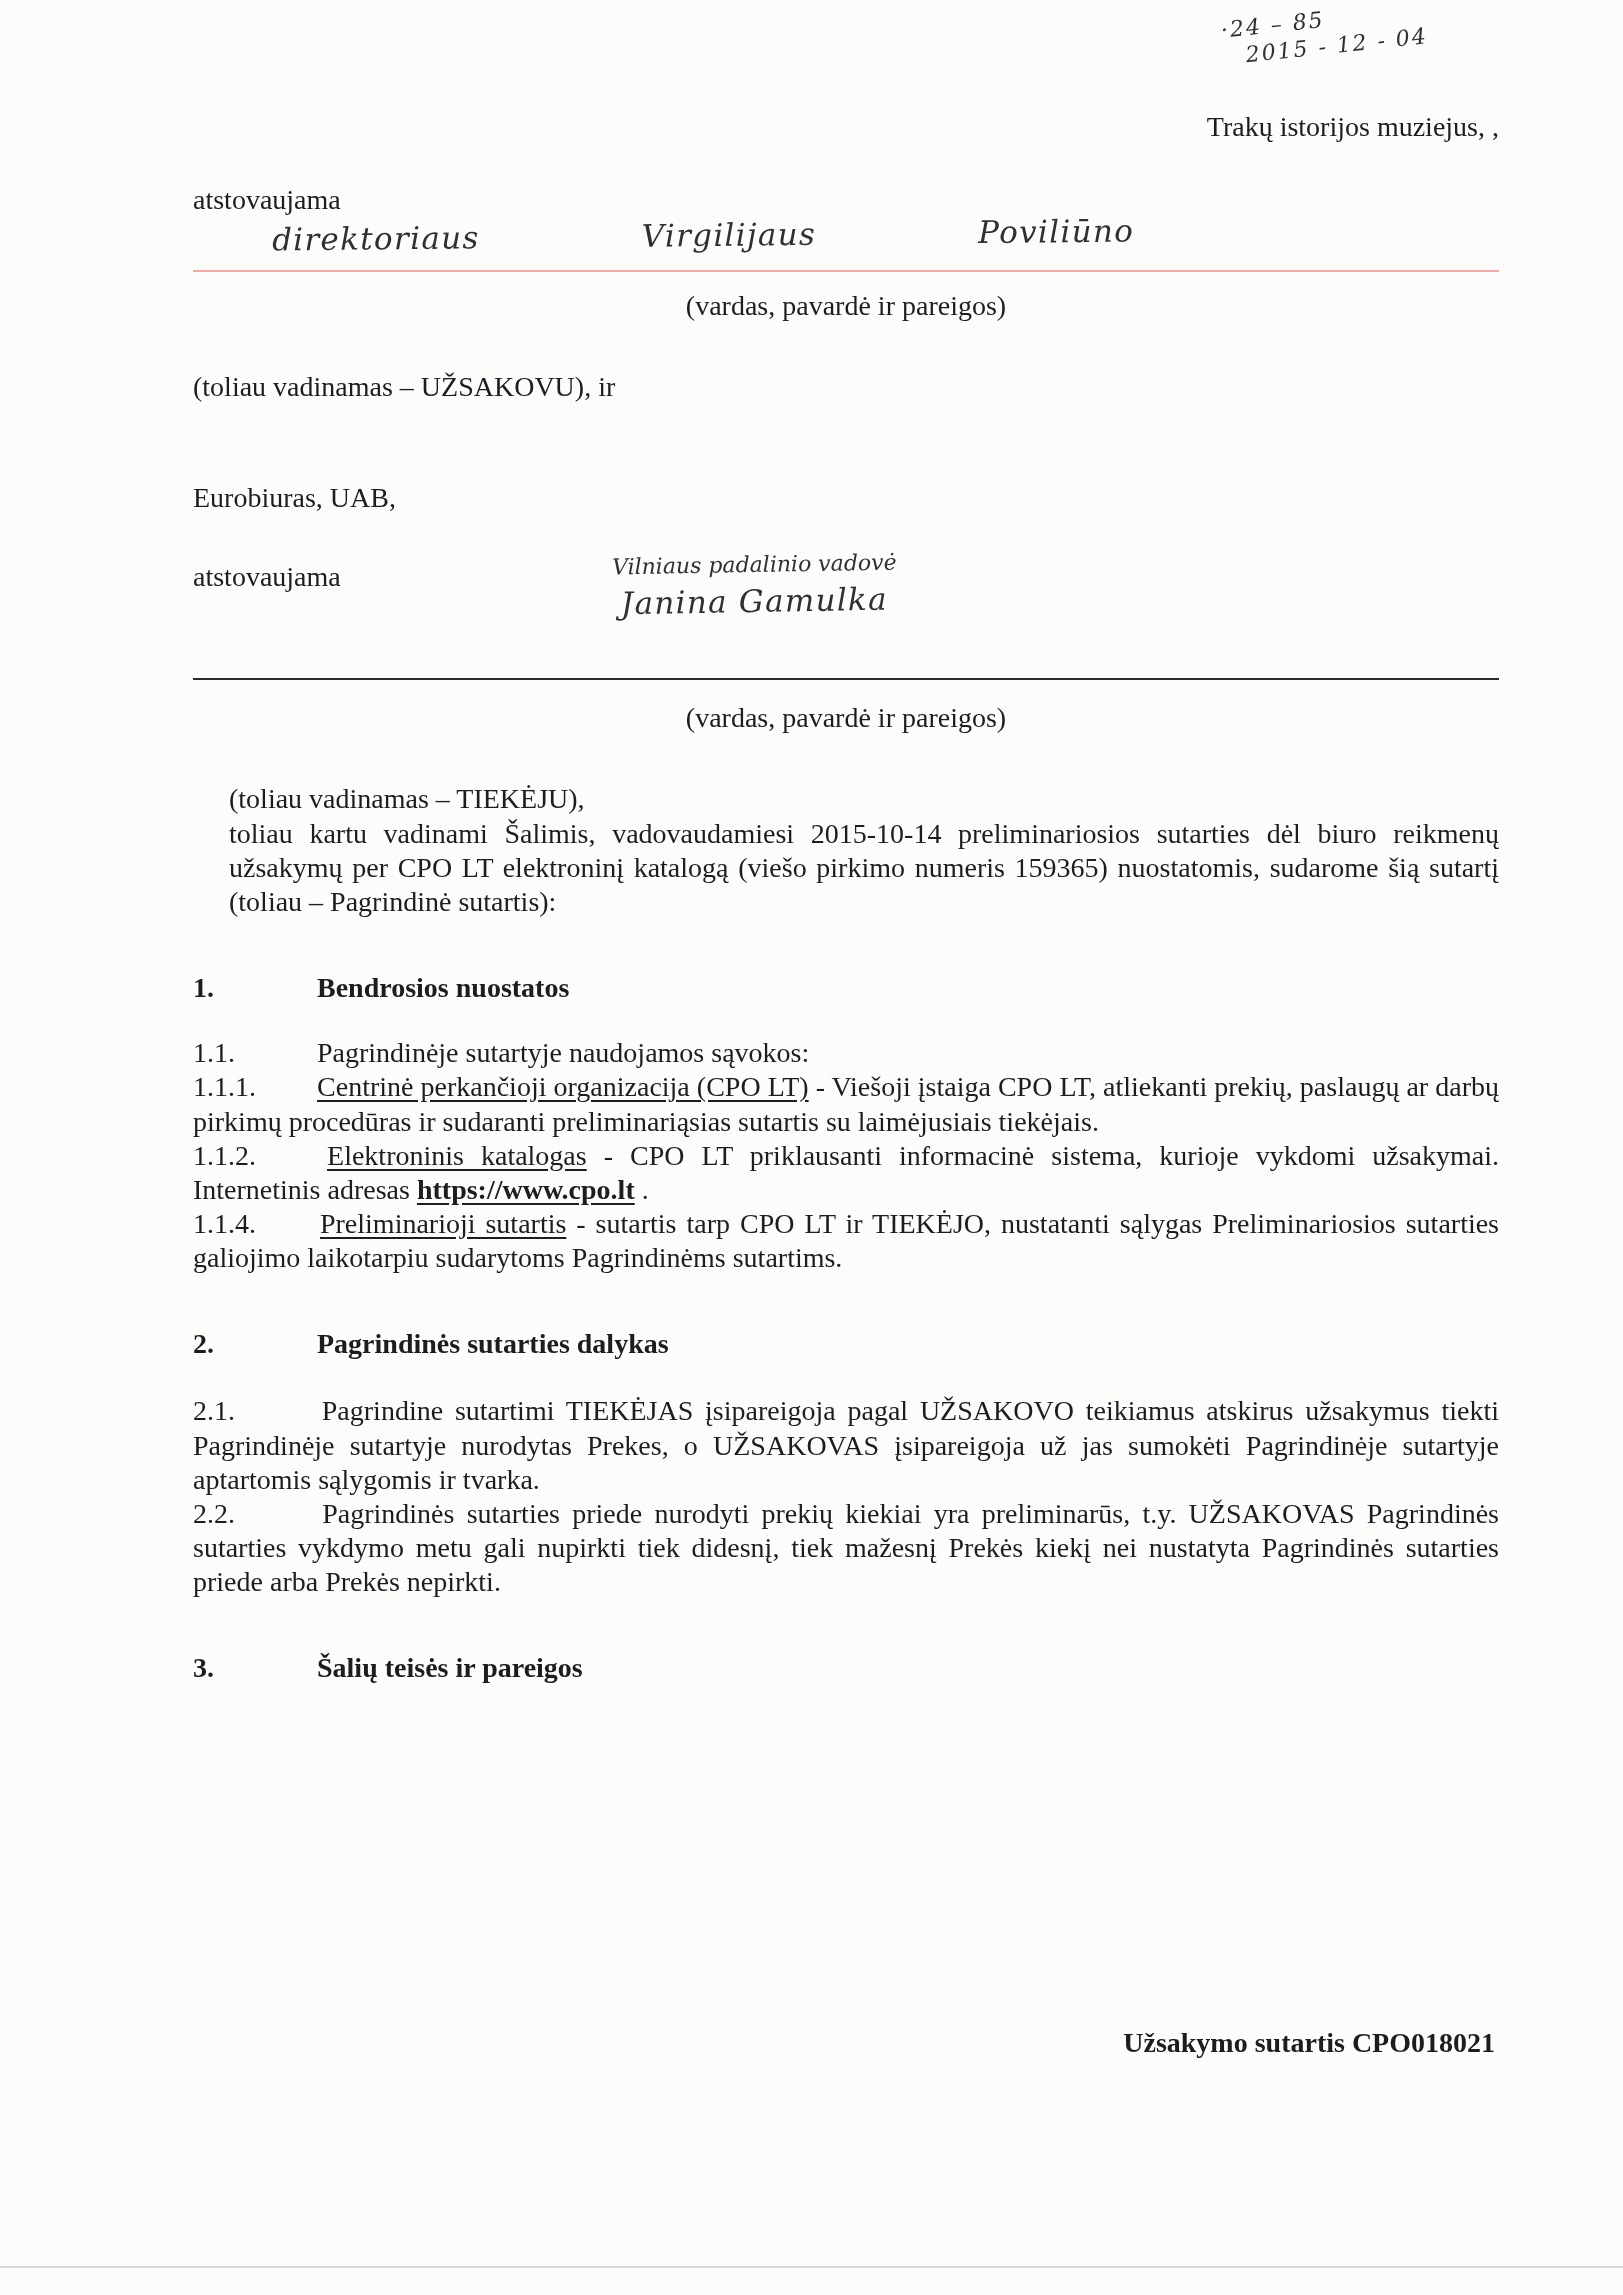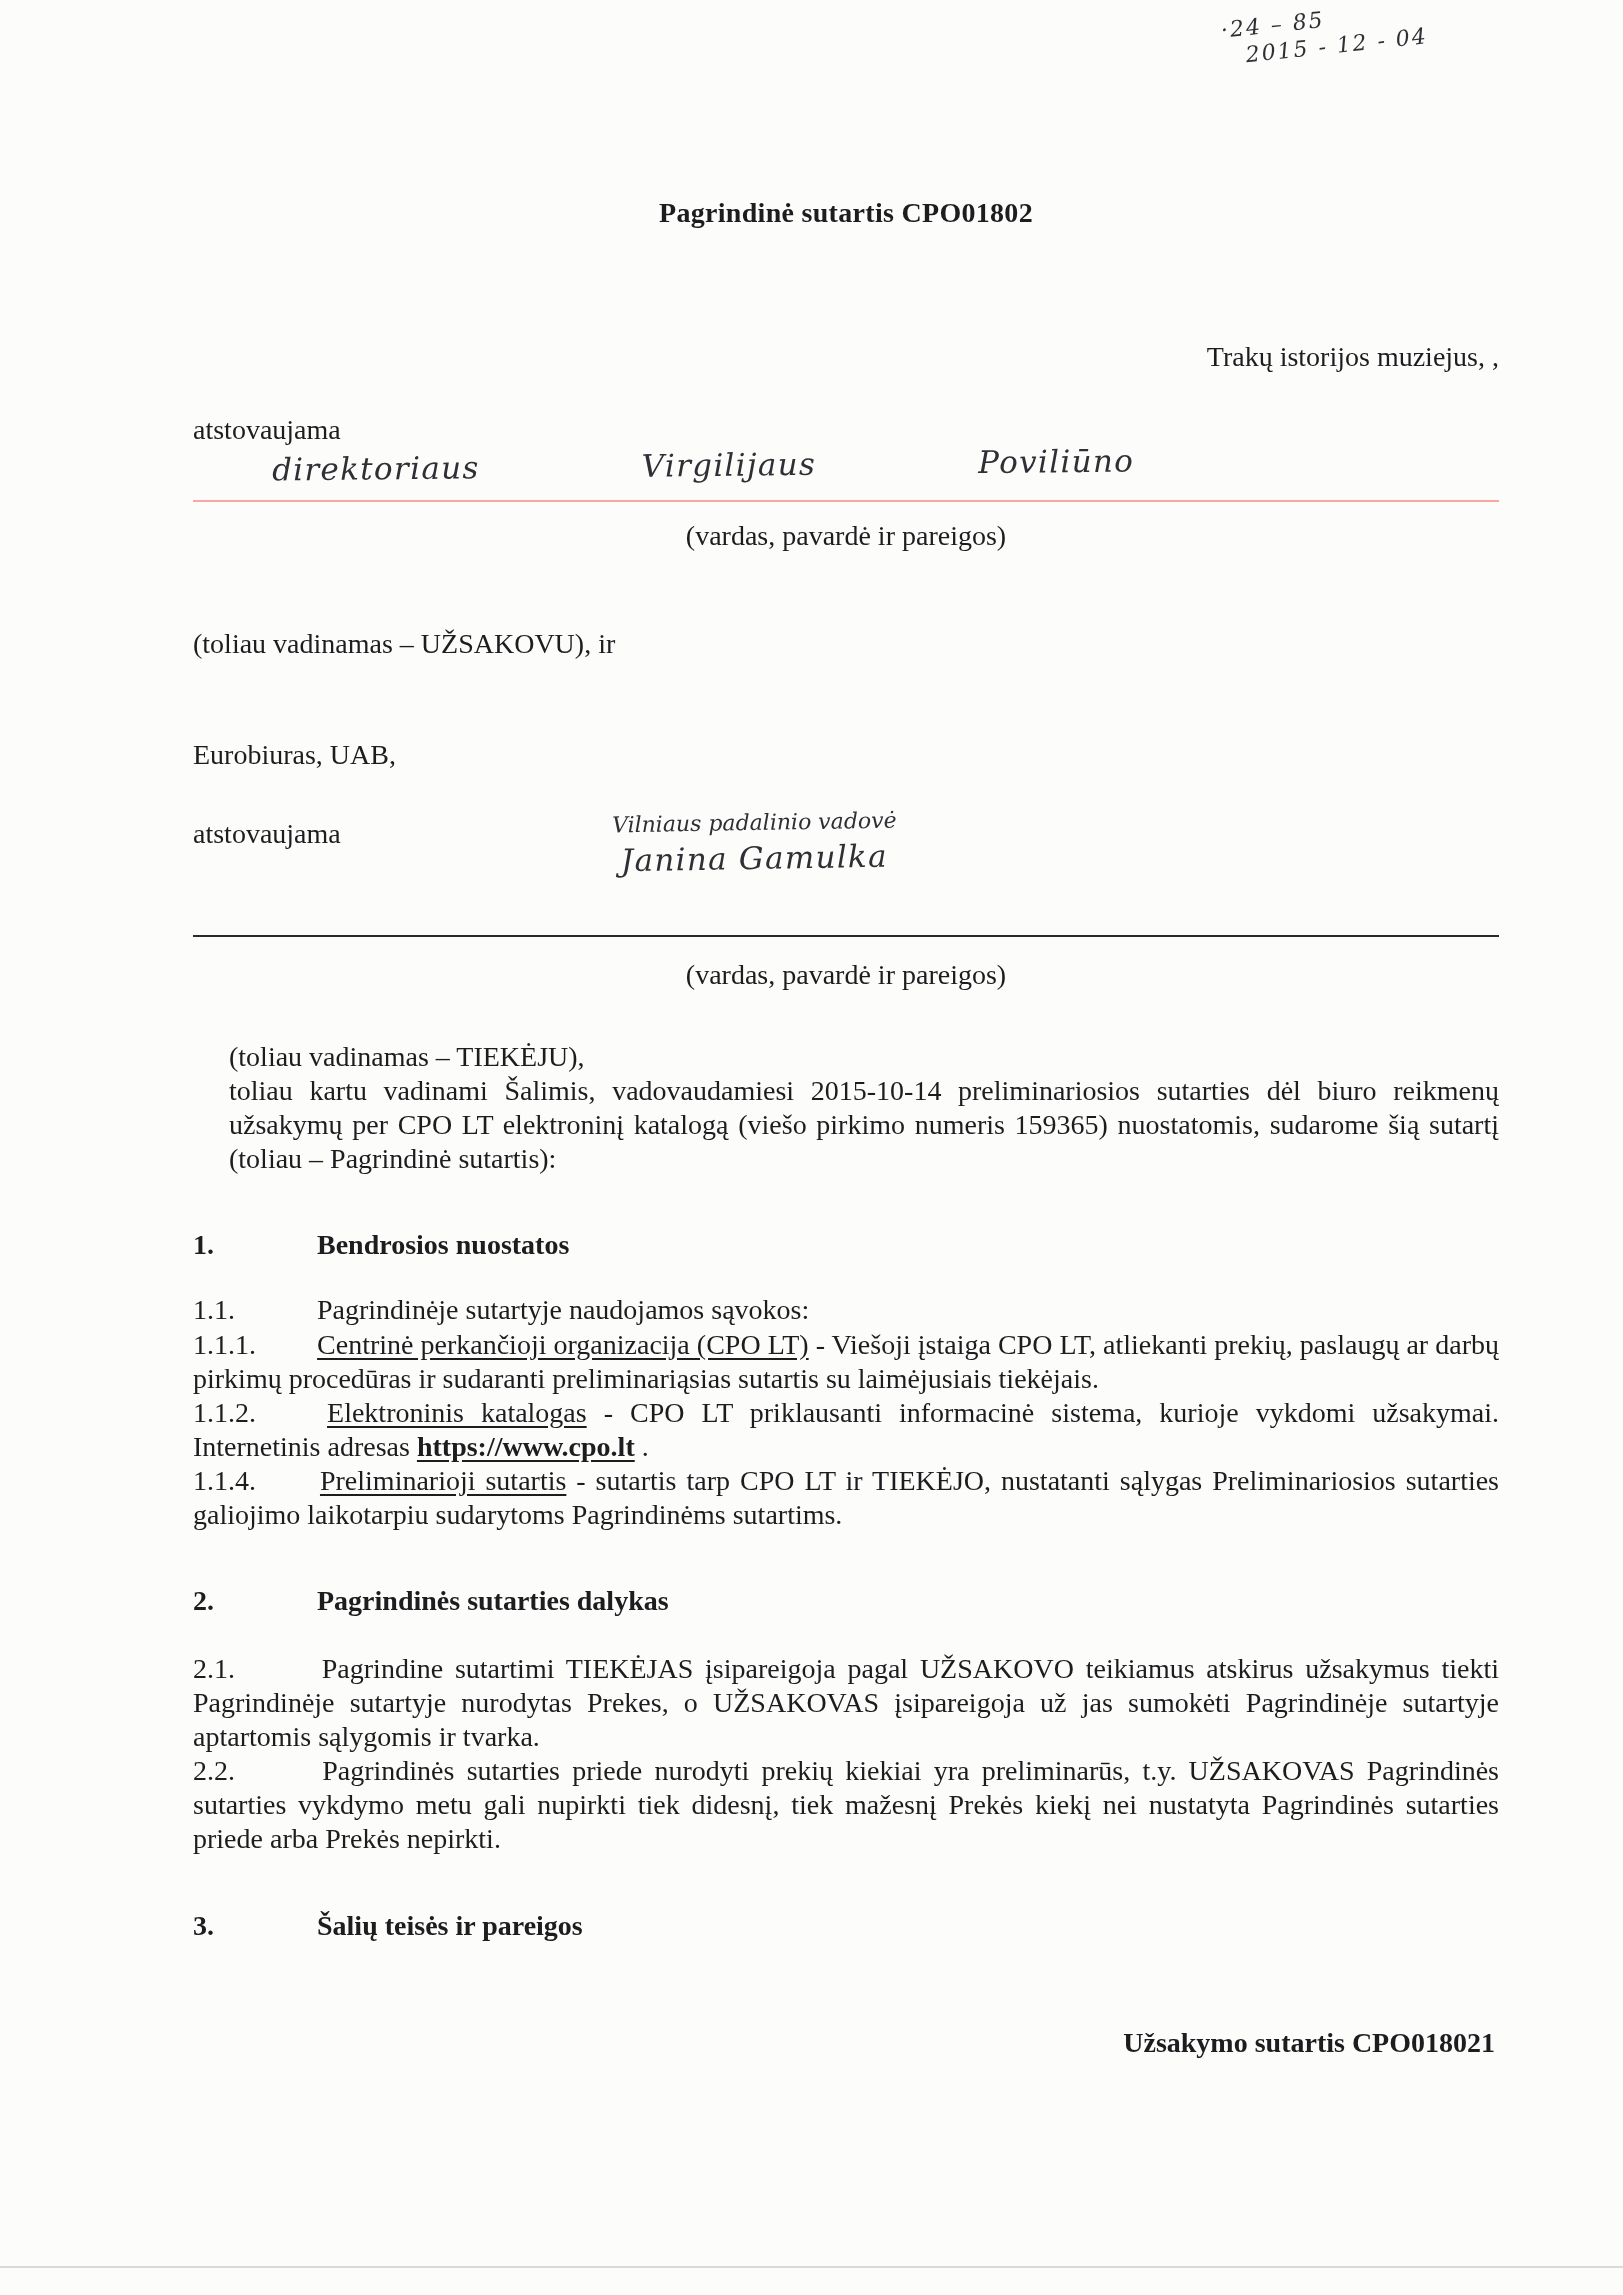--- a/index.html
+++ b/index.html
@@ -46,21 +46,21 @@
     color: #2f2f35;
   }
   .hand-buyer {
     display: inline-block;
     font-size: 31px;
     word-spacing: 151px;
     transform: rotate(-0.6deg);
     letter-spacing: 1.3px;
   }
   .caption { margin-top: 17px; text-align: center; }
-  .buyer-alias { margin-top: 74px; }
+  .buyer-alias { margin-top: 47px; }
   .supplier-name { margin-top: 77px; }
   .repr-row { margin-top: 45px; position: relative; min-height: 88px; }
   .hand-supplier {
     position: absolute; left: 419px; top: -7.9px;
     text-align: center;
   }
   .hand-supplier .l1 { font-size: 22px; transform: rotate(-1deg); }
   .hand-supplier .l2 { font-size: 31px; margin-top: 3.9px; transform: rotate(-1deg); letter-spacing: 1.3px; }
   .rule { margin-top: 30px; border-top: 2px solid #2a2a2a; height: 0; }
   .caption2 { margin-top: 21px; }
@@ -93,21 +93,20 @@
 
 <div class="page">
 
   <div class="annotation hand">
     <div class="l1">·24 – 85</div>
     <div class="l2">2015 - 12 - 04</div>
   </div>
 
   <div class="content">
 
-    <h1 class="title">Pagrindinė sutartis CPO01802</h1>
 
     <p class="buyer-name">Trakų istorijos muziejus, ,</p>
 
     <p class="repr-label-1">atstovaujama</p>
 
     <div class="sig-area">
       <span class="hand hand-buyer">direktoriaus Virgilijaus Poviliūno</span>
     </div>
 
     <p class="caption">(vardas, pavardė ir pareigos)</p>

